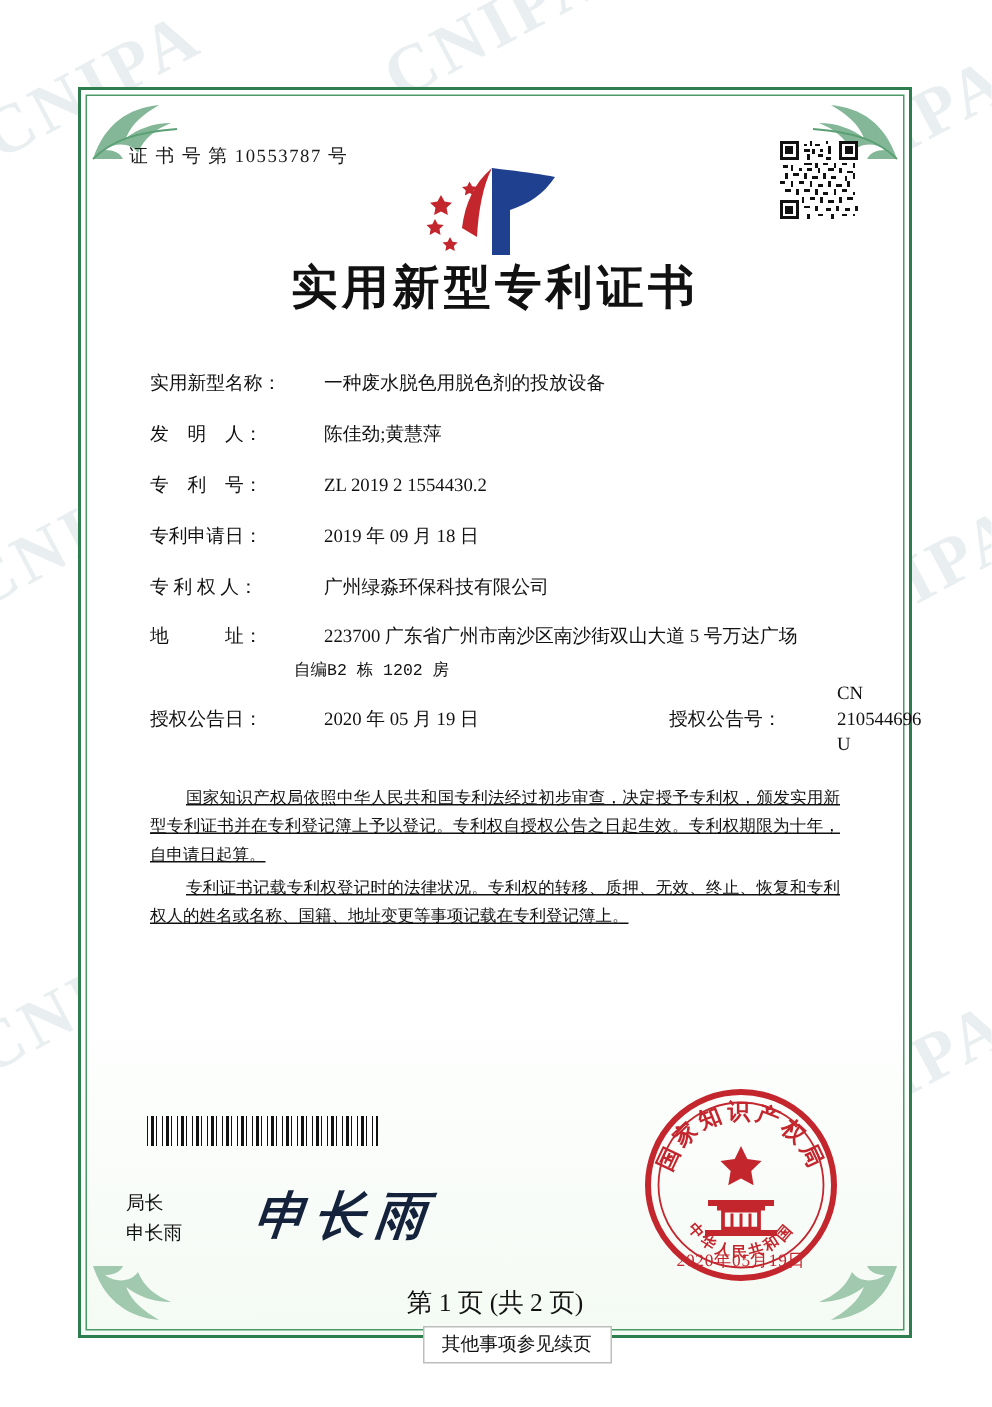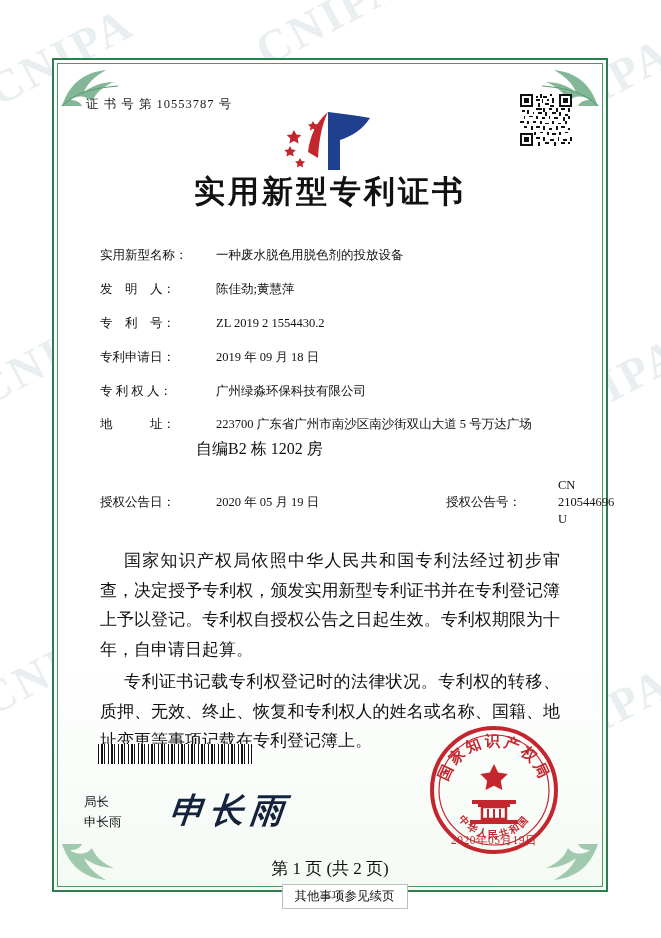--- a/index.html
+++ b/index.html
@@ -136,34 +136,34 @@
   .frow.two .fvalue { flex: 0 0 auto; width: 210px; }
   .flabel2 {
     width: 92px;
     flex: 0 0 92px;
     white-space: nowrap;
   }
   .fvalue2 { flex: 1 1 auto; }
   .addr2 {
     padding-left: 96px;
     margin-top: -11px;
-    margin-bottom: 17px;
-    font-family: Liberation Serif, serif;
-    font-size: 16px;
+    font-family: Liberation Mono, monospace;
+    font-size: 11px;
   }
 
   
   .paras {
     margin-top: 18px;
     padding: 0 14px 0 14px;
     font-family: "Liberation Serif", serif;
-    font-size: 17px;
+    font-size: 11px;
     line-height: 1.75;
     color: #111;
     text-align: justify;
+    text-decoration: underline;
   }
   .paras p {
     margin: 0 0 2px 0;
     text-indent: 24px;
   }
 
   
   .barcode {
     position: absolute;
     left: 46px;

